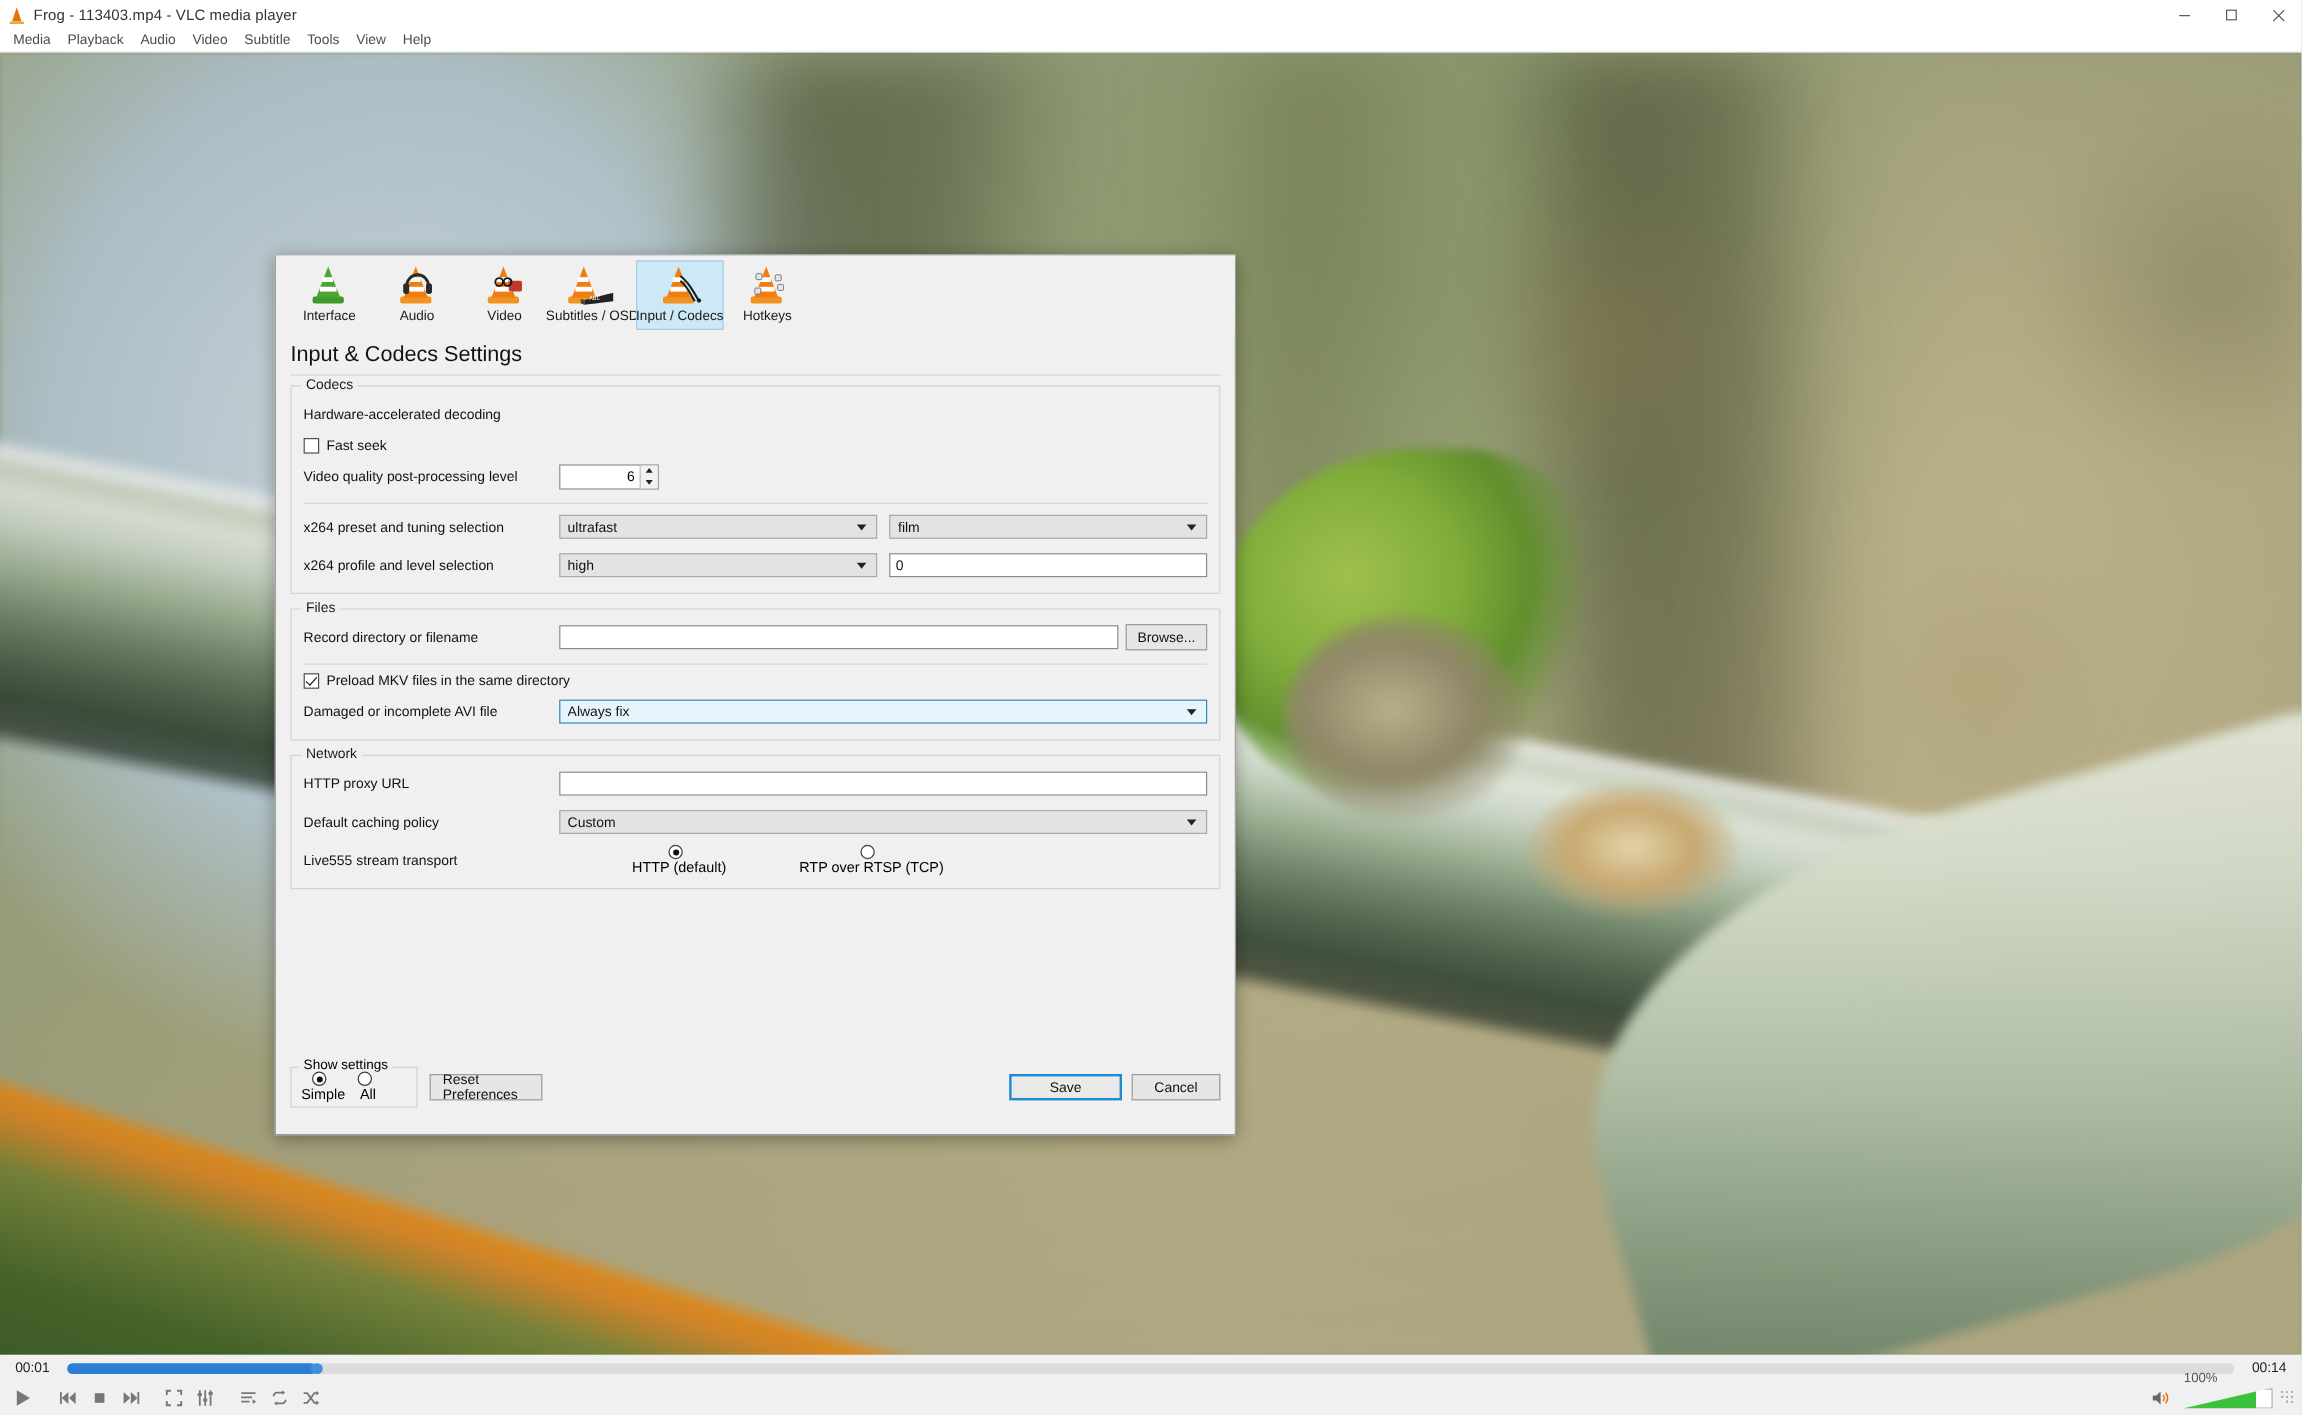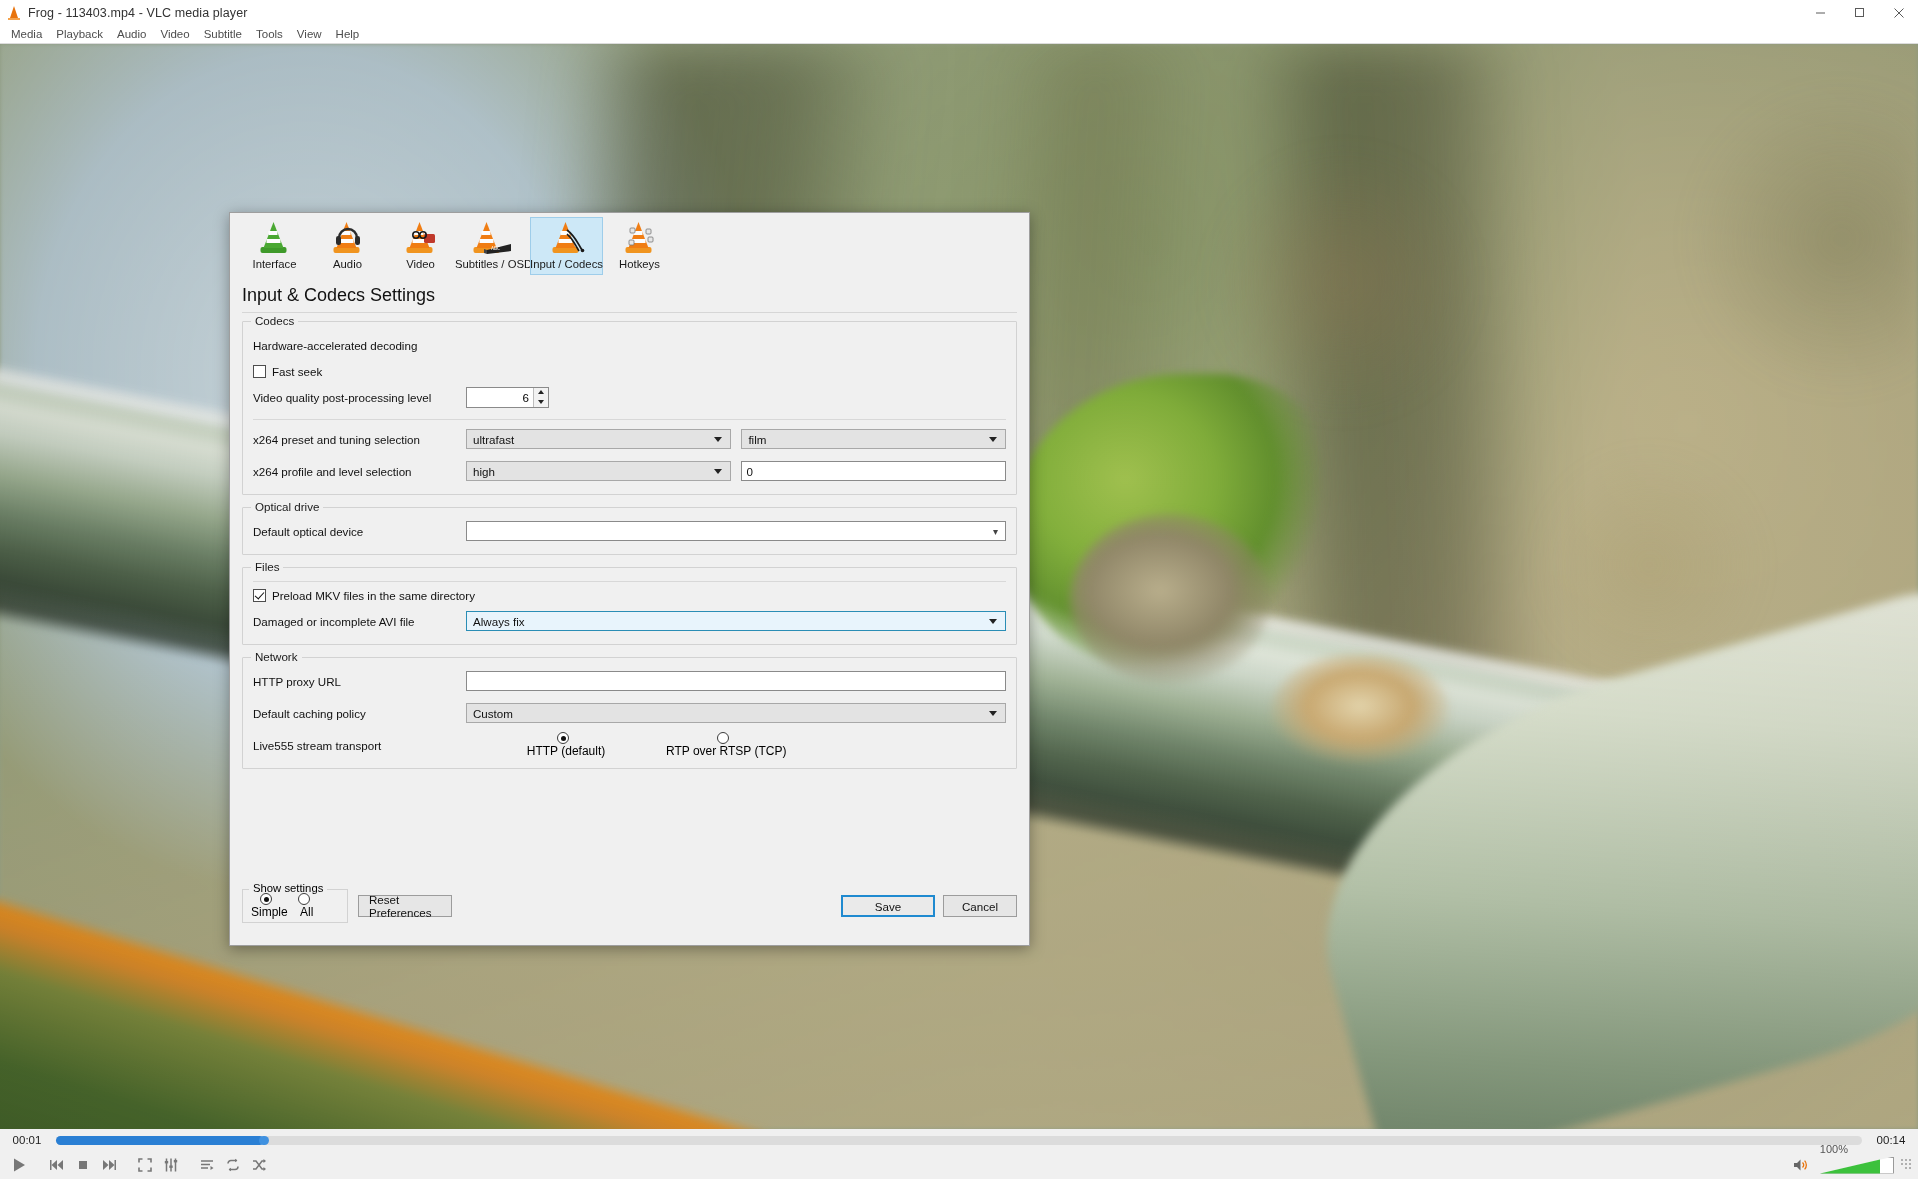--- a/index.html
+++ b/index.html
@@ -863,36 +863,33 @@
               <span class="txt">high</span>
               <span class="arrow"></span>
             </div>
             <div class="textbox half">
               <span>0</span>
             </div>
           </div>
         </div>
       </div>
 
-      <div class="group">
-        <span class="legend">Optical drive</span>
-        <div class="row">
-          <span class="lbl">Default optical device</span>
-          <div class="ctrl">
-            <div class="combo full blankpath">
-              <span class="txt"></span>
-              <span class="chev">▾</span>
-            </div>
-          </div>
-        </div>
-      </div>
 
       <div class="group">
         <span class="legend">Files</span>
 
+        <div class="row">
+          <span class="lbl">Record directory or filename</span>
+          <div class="ctrl" style="gap:6px">
+            <div class="textbox" style="flex:1">
+              <span></span>
+            </div>
+            <div class="btn" style="width:68px">Browse...</div>
+          </div>
+        </div>
 
         <div style="height:1px;background:#d8d8d8;margin:9px 0 2px 0;"></div>
 
         <div class="check-row">
           <span class="checkbox checked"></span>
           <span class="lbl2">Preload MKV files in the same directory</span>
         </div>
 
         <div class="row">
           <span class="lbl">Damaged or incomplete AVI file</span>

